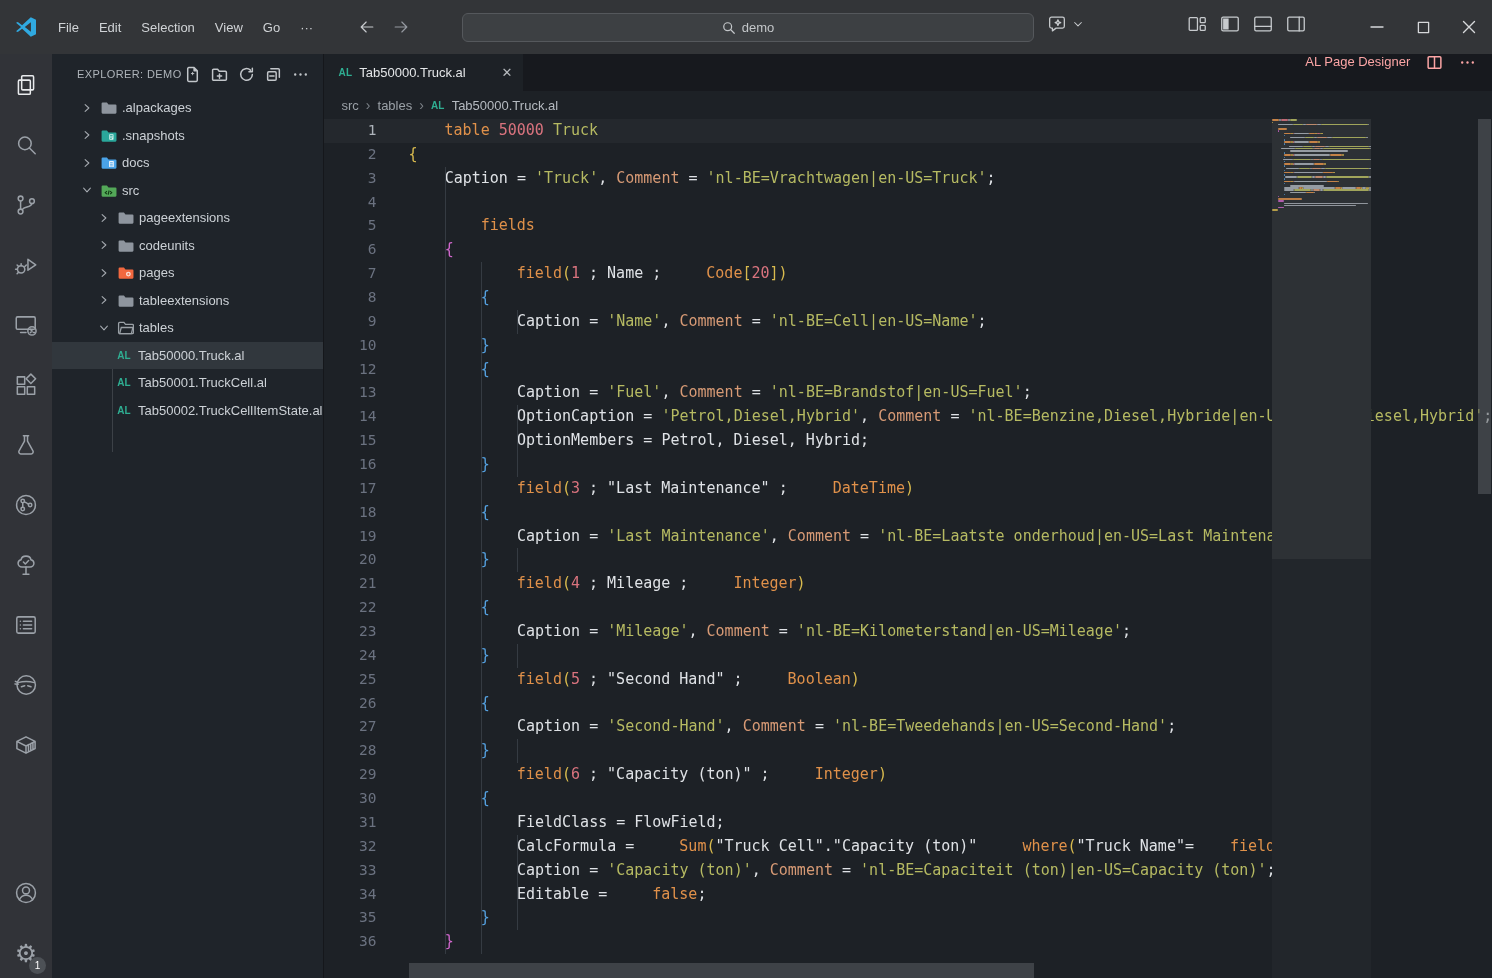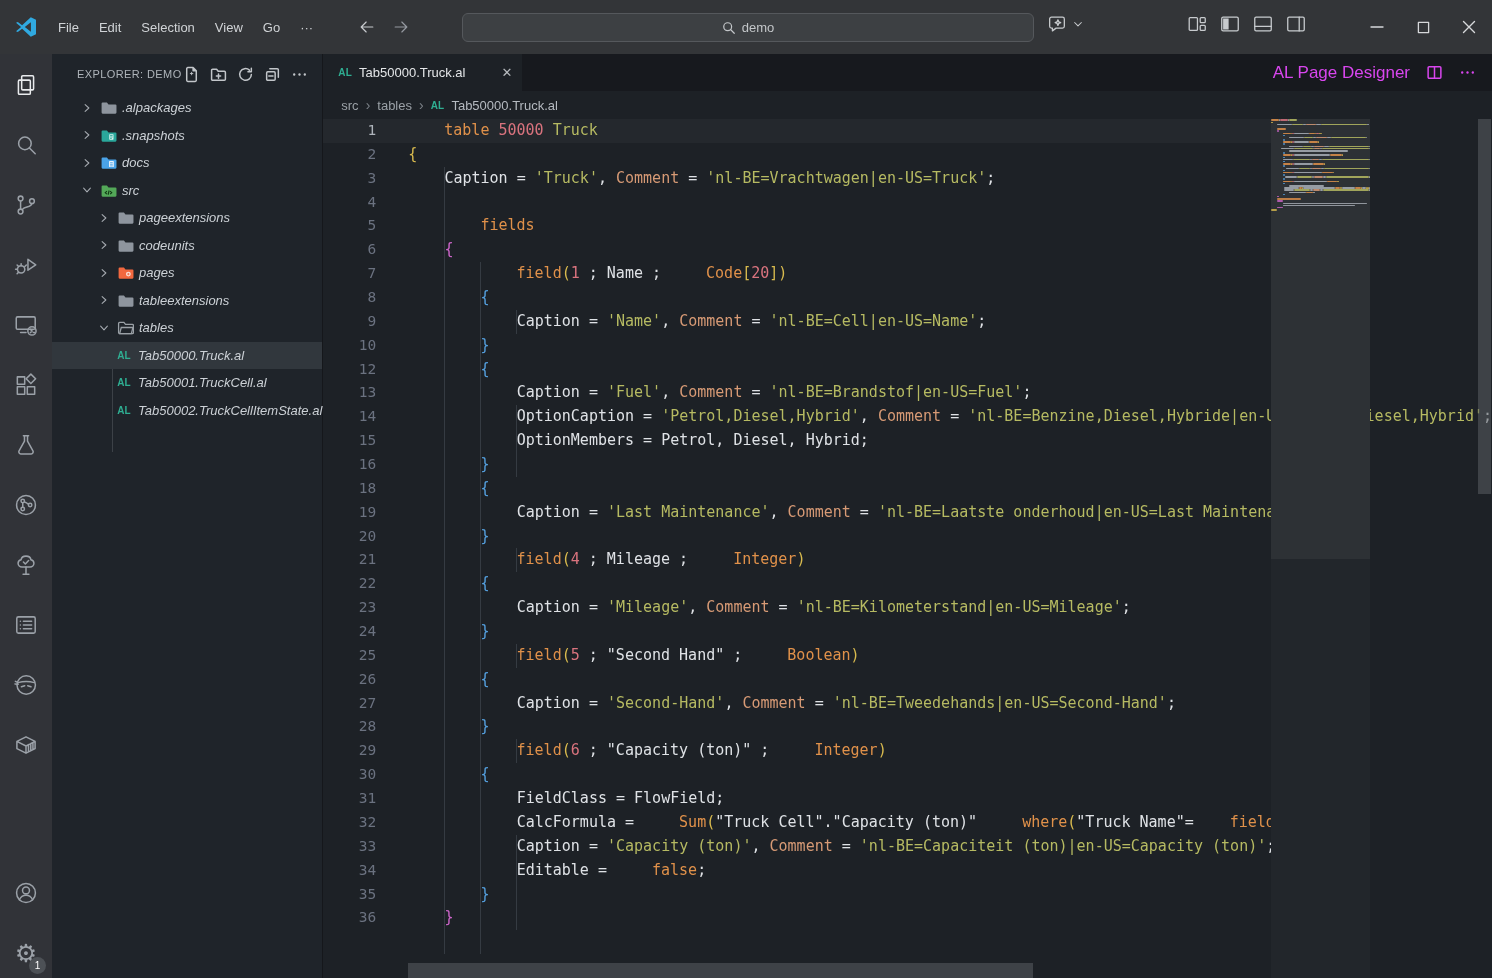--- a/index.html
+++ b/index.html
@@ -46,30 +46,30 @@
   .sidebar{ width:373px; background:var(--sidebar); border-right:1px solid #15171b; display:flex; flex-direction:column; }
   .sb-header{ height:40px; display:flex; align-items:center; padding:0 14px 0 25px; }
   .sb-title{ font-size:11px; letter-spacing:.4px; color:#aeb4ba; flex:1; }
   .sb-actions{ display:flex; gap:10px; color:#c2c6ca; }
   .sb-actions svg{ width:17px; height:17px; }
   .tree{ position:relative; }
   .tree-row{ height:27.5px; display:flex; align-items:center; font-size:13px; color:#ccd1d6; cursor:default; }
   .tree-row.selected{ background:#31373d; }
   .tr-chevron{ width:18px; display:flex; justify-content:center; color:#a6abb1; flex:0 0 18px; }
   .tr-icon{ width:24px; display:flex; justify-content:center; align-items:center; flex:0 0 24px; }
-  .tr-label{ margin-left:2px; white-space:nowrap;font-style:italic; }
+  .tr-label{ margin-left:2px; white-space:nowrap; }
   .al-file-ic{ font-size:10px; font-weight:bold; color:var(--algreen); letter-spacing:.2px; }
   .tree-guide{ position:absolute; width:1px; background:#3c4147; }
 
   
   .editor{ flex:1; display:flex; flex-direction:column; background:var(--editor); position:relative; }
   .tabbar{ height:37px; background:var(--tabstrip); display:flex; align-items:stretch; }
   .tab{ width:199px; background:var(--editor); display:flex; align-items:center; padding:0 10px 0 15px; gap:7px; font-size:13px; color:#e4e6e8; }
   .tab .close{ margin-left:auto; color:#b6babe; font-size:13px; }
-  .tab-actions{ margin-left:auto; display:flex; align-items:center; gap:16px; padding-right:16px; color:#d946ef; font-size:17px; }
+  .tab-actions{ margin-left:auto; display:flex; gap:16px; padding-right:16px; color:#fca5a5; font-size:13px; }
   .tab-actions svg{ width:17px; height:17px; }
   .breadcrumbs{ height:28px; display:flex; align-items:center; gap:7px; padding-left:18px; font-size:13px; color:#9aa0a6; background:var(--editor); }
   .bc-sep{ color:#7b8187; font-size:14px; }
   .bc-file{ color:#b5bac0; }
 
   
   .code-scroll{ position:relative; flex:1; overflow:hidden; font-family:"DejaVu Sans Mono","Liberation Mono",monospace; font-size:15px; }
   .current-line{ position:absolute; left:0; top:0; width:948px; height:24px; background:rgba(255,255,255,.035); }
   .code-line{ position:relative; display:flex; height:23.86px; line-height:23.86px; white-space:pre; }
   .ln{ flex:0 0 53px; text-align:right; color:#6b7280; font-size:14.5px; user-select:none; }
@@ -492,20 +492,21 @@
           <div class="code-line"><span class="ln">6</span><span class="lc"><span class="t-txt">    </span><span class="t-b2">{</span></span></div>
           <div class="code-line"><span class="ln">7</span><span class="lc"><span class="t-txt">        </span><span class="t-kw">field</span><span class="t-b1">(</span><span class="t-num">1</span><span class="t-txt"> ; Name ; </span><span class="t-kw">Code</span><span class="t-b1">[</span><span class="t-num">20</span><span class="t-b1">]</span><span class="t-b1">)</span></span></div>
           <div class="code-line"><span class="ln">8</span><span class="lc"><span class="t-txt">        </span><span class="t-b3">{</span></span></div>
           <div class="code-line"><span class="ln">9</span><span class="lc"><span class="t-txt">            Caption = </span><span class="t-str">'Name'</span><span class="t-txt">, </span><span class="t-prop">Comment</span><span class="t-txt"> = </span><span class="t-str">'nl-BE=Cell|en-US=Name'</span><span class="t-txt">;</span></span></div>
           <div class="code-line"><span class="ln">10</span><span class="lc"><span class="t-txt">        </span><span class="t-b3">}</span></span></div>
           <div class="code-line"><span class="ln">12</span><span class="lc"><span class="t-txt">        </span><span class="t-b3">{</span></span></div>
           <div class="code-line"><span class="ln">13</span><span class="lc"><span class="t-txt">            Caption = </span><span class="t-str">'Fuel'</span><span class="t-txt">, </span><span class="t-prop">Comment</span><span class="t-txt"> = </span><span class="t-str">'nl-BE=Brandstof|en-US=Fuel'</span><span class="t-txt">;</span></span></div>
           <div class="code-line"><span class="ln">14</span><span class="lc"><span class="t-txt">            OptionCaption = </span><span class="t-str">'Petrol,Diesel,Hybrid'</span><span class="t-txt">, </span><span class="t-prop">Comment</span><span class="t-txt"> = </span><span class="t-str">'nl-BE=Benzine,Diesel,Hybride|en-US=Petrol,Diesel,Hybrid'</span><span class="t-txt">;</span></span></div>
           <div class="code-line"><span class="ln">15</span><span class="lc"><span class="t-txt">            OptionMembers = Petrol, Diesel, Hybrid;</span></span></div>
           <div class="code-line"><span class="ln">16</span><span class="lc"><span class="t-txt">        </span><span class="t-b3">}</span></span></div>
+          <div class="code-line"><span class="ln">17</span><span class="lc"><span class="t-txt">        </span><span class="t-kw">field</span><span class="t-b1">(</span><span class="t-num">3</span><span class="t-txt"> ; "Last Maintenance" ; </span><span class="t-kw">DateTime</span><span class="t-b1">)</span></span></div>
           <div class="code-line"><span class="ln">18</span><span class="lc"><span class="t-txt">        </span><span class="t-b3">{</span></span></div>
           <div class="code-line"><span class="ln">19</span><span class="lc"><span class="t-txt">            Caption = </span><span class="t-str">'Last Maintenance'</span><span class="t-txt">, </span><span class="t-prop">Comment</span><span class="t-txt"> = </span><span class="t-str">'nl-BE=Laatste onderhoud|en-US=Last Maintenance'</span><span class="t-txt">;</span></span></div>
           <div class="code-line"><span class="ln">20</span><span class="lc"><span class="t-txt">        </span><span class="t-b3">}</span></span></div>
           <div class="code-line"><span class="ln">21</span><span class="lc"><span class="t-txt">        </span><span class="t-kw">field</span><span class="t-b1">(</span><span class="t-num">4</span><span class="t-txt"> ; Mileage ; </span><span class="t-kw">Integer</span><span class="t-b1">)</span></span></div>
           <div class="code-line"><span class="ln">22</span><span class="lc"><span class="t-txt">        </span><span class="t-b3">{</span></span></div>
           <div class="code-line"><span class="ln">23</span><span class="lc"><span class="t-txt">            Caption = </span><span class="t-str">'Mileage'</span><span class="t-txt">, </span><span class="t-prop">Comment</span><span class="t-txt"> = </span><span class="t-str">'nl-BE=Kilometerstand|en-US=Mileage'</span><span class="t-txt">;</span></span></div>
           <div class="code-line"><span class="ln">24</span><span class="lc"><span class="t-txt">        </span><span class="t-b3">}</span></span></div>
           <div class="code-line"><span class="ln">25</span><span class="lc"><span class="t-txt">        </span><span class="t-kw">field</span><span class="t-b1">(</span><span class="t-num">5</span><span class="t-txt"> ; "Second Hand" ; </span><span class="t-kw">Boolean</span><span class="t-b1">)</span></span></div>
           <div class="code-line"><span class="ln">26</span><span class="lc"><span class="t-txt">        </span><span class="t-b3">{</span></span></div>
           <div class="code-line"><span class="ln">27</span><span class="lc"><span class="t-txt">            Caption = </span><span class="t-str">'Second-Hand'</span><span class="t-txt">, </span><span class="t-prop">Comment</span><span class="t-txt"> = </span><span class="t-str">'nl-BE=Tweedehands|en-US=Second-Hand'</span><span class="t-txt">;</span></span></div>

